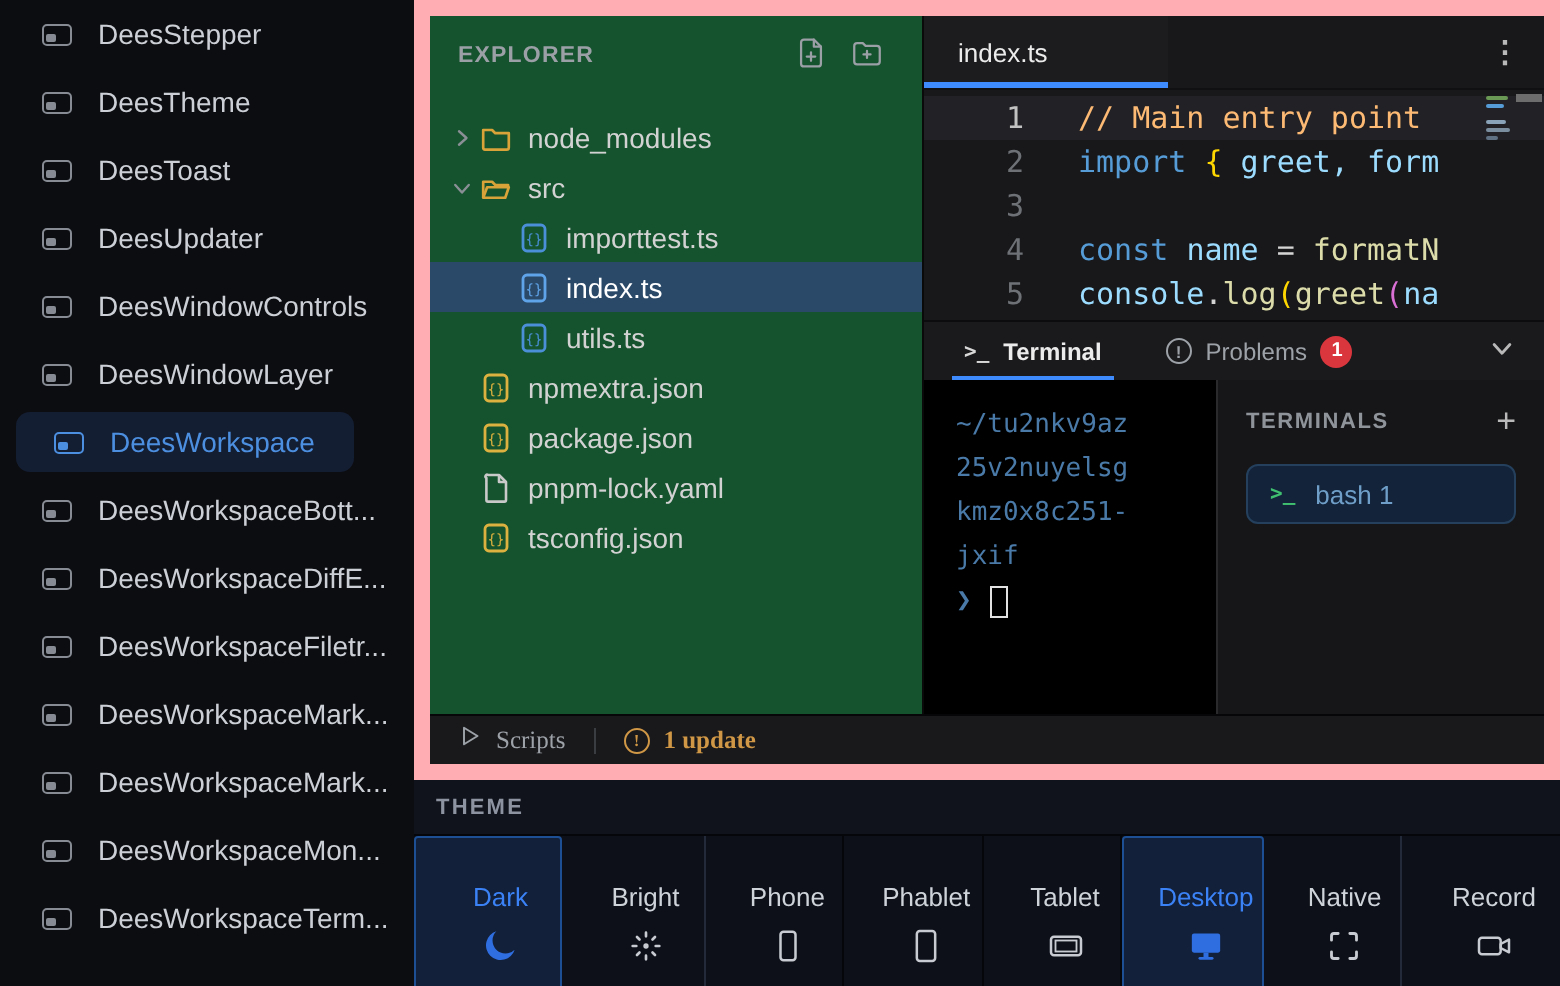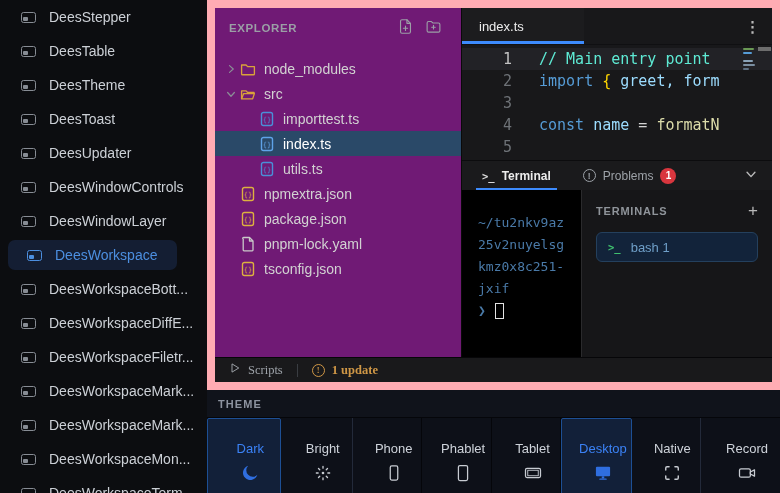--- a/index.html
+++ b/index.html
@@ -22,21 +22,21 @@
 
   
   .main { flex:1; display:flex; flex-direction:column; min-width:0; }
 
   
   .story-frame { height:390px; background:#ffacb3; padding:8px; flex:none; }
   .workspace { width:100%; height:100%; background:#1b1b1d; display:flex; flex-direction:column; overflow:hidden; }
   .ws-main { flex:1; display:flex; min-height:0; }
 
   
-  .explorer { width:247px; flex:none; background:#701a75; border-right:1px solid #0a0a0a;
+  .explorer { width:247px; flex:none; background:#14532d; border-right:1px solid #0a0a0a;
     display:flex; flex-direction:column; }
   .ex-header { height:40px; display:flex; align-items:center; padding:0 19px 0 14px; }
   .ex-title { font-size:11.5px; font-weight:bold; letter-spacing:0.6px; color:#9b9fa6; }
   .ex-actions { margin-left:auto; display:flex; gap:11px; }
   .icon-btn { background:none; border:none; padding:0; cursor:pointer; display:flex; color:#9b9fa6; }
   .tree { padding-top:8px; flex:1; overflow:hidden; }
   .tree-row { display:flex; align-items:center; height:25px; padding-left:8px;
     font-size:14px; color:#d2d2d2; cursor:pointer; white-space:nowrap; }
   .tree-row.d1 { padding-left:27px; }
   .tree-row.selected { background:#2a4968; color:#ffffff; }
@@ -53,21 +53,21 @@
   .tab-overflow { margin-left:auto; margin-right:12px; color:#b9b9b9; font-size:15px; font-weight:bold;
     background:none; border:none; cursor:pointer; line-height:1; }
 
   .code-area { height:115px; flex:none; position:relative; overflow:hidden;
     font-family:"DejaVu Sans Mono", monospace; font-size:15px; padding-top:3px; }
   .code-line { display:flex; height:22px; line-height:22px; white-space:pre; }
   .code-line.active { background:#222226; }
   .ln { width:50px; flex:none; text-align:right; color:#6e7277; }
   .code-line.active .ln { color:#c2c2c2; }
   .codetxt { padding-left:27px; overflow:hidden; }
-  .c-comment{color:#5eead4}.c-keyword{color:#569cd6}.c-var{color:#9cdcfe}
+  .c-comment{color:#fdba74}.c-keyword{color:#569cd6}.c-var{color:#9cdcfe}
   .c-plain{color:#d4d4d4}.c-fn{color:#dcdcaa}.c-b1{color:#ffd700}.c-b2{color:#da70d6}
   .minimap { position:absolute; top:3px; right:16px; width:13px; cursor:pointer; }
   .mm-row { height:2px; margin-bottom:2px; border-radius:1px; }
   .mm-slider { position:absolute; top:2px; right:1px; width:13px; height:4px; background:#6d6d6d; cursor:pointer; }
 
   
   .term-tabbar { height:30px; flex:none; display:flex; align-items:center; background:#1a1a1c;
     border-top:1px solid #0c0c0e; padding-left:14px; }
   .term-tab { position:relative; height:100%; display:flex; align-items:center; gap:7px;
     padding:0 6px; cursor:pointer; }
@@ -78,21 +78,21 @@
   .problems-tab .tt-label { color:#9da2a8; font-weight:400; }
   .circ-excl { width:13px; height:13px; border:1.2px solid currentColor; border-radius:50%;
     display:flex; align-items:center; justify-content:center; font-size:8.5px; font-weight:bold; color:#9da2a8; }
   .badge { min-width:16px; height:16px; border-radius:8px; background:#d9363e; color:#fff;
     font-size:10px; font-weight:bold; display:flex; align-items:center; justify-content:center; }
   .panel-chev { margin-left:auto; margin-right:14px; background:none; border:none; color:#b9b9b9;
     cursor:pointer; display:flex; }
 
   
   .term-content { flex:1; display:flex; min-height:0; }
-  .term-output { width:119px; flex:none; background:#000; padding:22px 0 0 16px;
+  .term-output { width:146px; flex:none; background:#000; padding:12px 0 0 16px;
     font-family:"DejaVu Sans Mono", monospace; font-size:13px; line-height:22px; color:#4a7aa8; cursor:text; }
   .prompt-line { display:flex; align-items:center; }
   .cursor-block { display:inline-block; width:9px; height:16px; border:1.5px solid #e3e3e3; margin-left:9px; }
   .terminals-panel { flex:1; background:#161618; border-left:1px solid #2a2a2c; padding:12px 14px; }
   .tp-header { display:flex; align-items:center; }
   .tp-title { font-size:11px; font-weight:bold; letter-spacing:0.8px; color:#8f949a; }
   .tp-plus { margin-left:auto; background:none; border:none; color:#b9b9b9; font-size:17px; cursor:pointer; line-height:1; }
   .session { margin-top:13px; height:30px; display:flex; align-items:center; gap:10px; padding-left:11px;
     background:#12233a; border:1px solid #24405d; border-radius:6px; cursor:pointer; }
   .session .s-icon { font-family:"DejaVu Sans Mono", monospace; font-size:10.5px; font-weight:bold; color:#3fbf6f; }
@@ -132,24 +132,20 @@
 
 <div class="app">
 
   <aside class="sidebar">
     <div class="sb-item">
         <span class="el-icon"></span>
         <span class="sb-label">DeesStepper</span>
       </div>
     <div class="sb-item">
         <span class="el-icon"></span>
-        <span class="sb-label">DeesTable</span>
-      </div>
-    <div class="sb-item">
-        <span class="el-icon"></span>
         <span class="sb-label">DeesTheme</span>
       </div>
     <div class="sb-item">
         <span class="el-icon"></span>
         <span class="sb-label">DeesToast</span>
       </div>
     <div class="sb-item">
         <span class="el-icon"></span>
         <span class="sb-label">DeesUpdater</span>
       </div>
@@ -341,20 +337,21 @@
               <div class="code-line">
                 <span class="ln">3</span>
                 <span class="codetxt"></span>
               </div>
               <div class="code-line">
                 <span class="ln">4</span>
                 <span class="codetxt"><span class="c-keyword">const </span><span class="c-var">name </span><span class="c-plain">= </span><span class="c-fn">formatN</span></span>
               </div>
               <div class="code-line">
                 <span class="ln">5</span>
+                <span class="codetxt"><span class="c-var">console</span><span class="c-plain">.</span><span class="c-fn">log</span><span class="c-b1">(</span><span class="c-fn">greet</span><span class="c-b2">(</span><span class="c-var">na</span></span>
               </div>
               <div class="minimap">
                 <div class="mm-row" style="width:11px;background:#6a9955"></div>
                 <div class="mm-row" style="width:9px;background:#569cd6"></div>
                 <div class="mm-row" style="width:0"></div>
                 <div class="mm-row" style="width:10px;background:#8aa3b8"></div>
                 <div class="mm-row" style="width:12px;background:#7a8ea0"></div>
                 <div class="mm-row" style="width:6px;background:#5f7183"></div>
               </div>
               <div class="mm-slider"></div>

